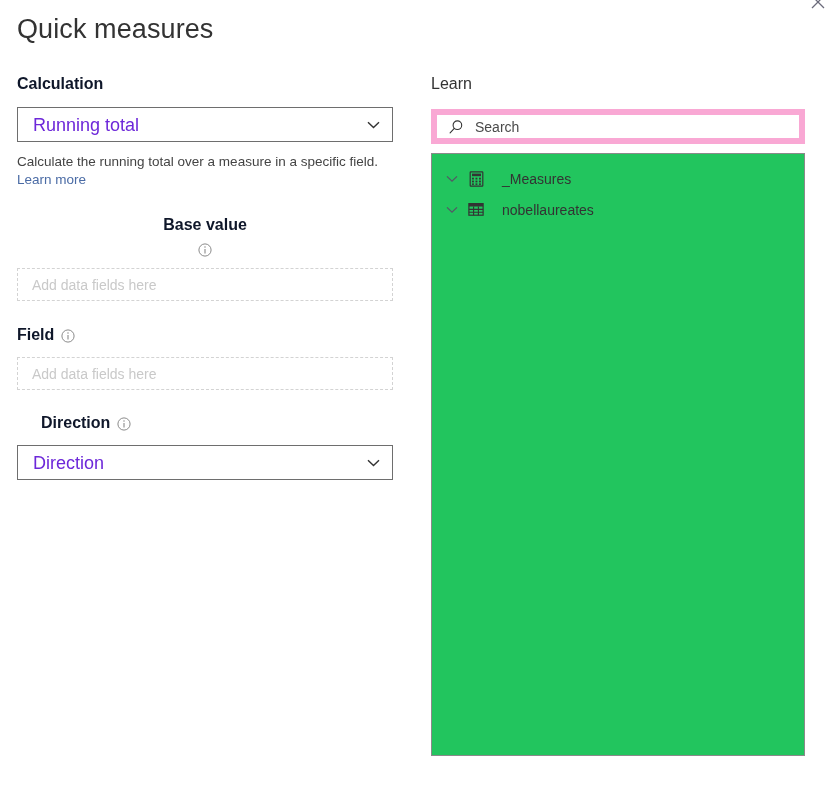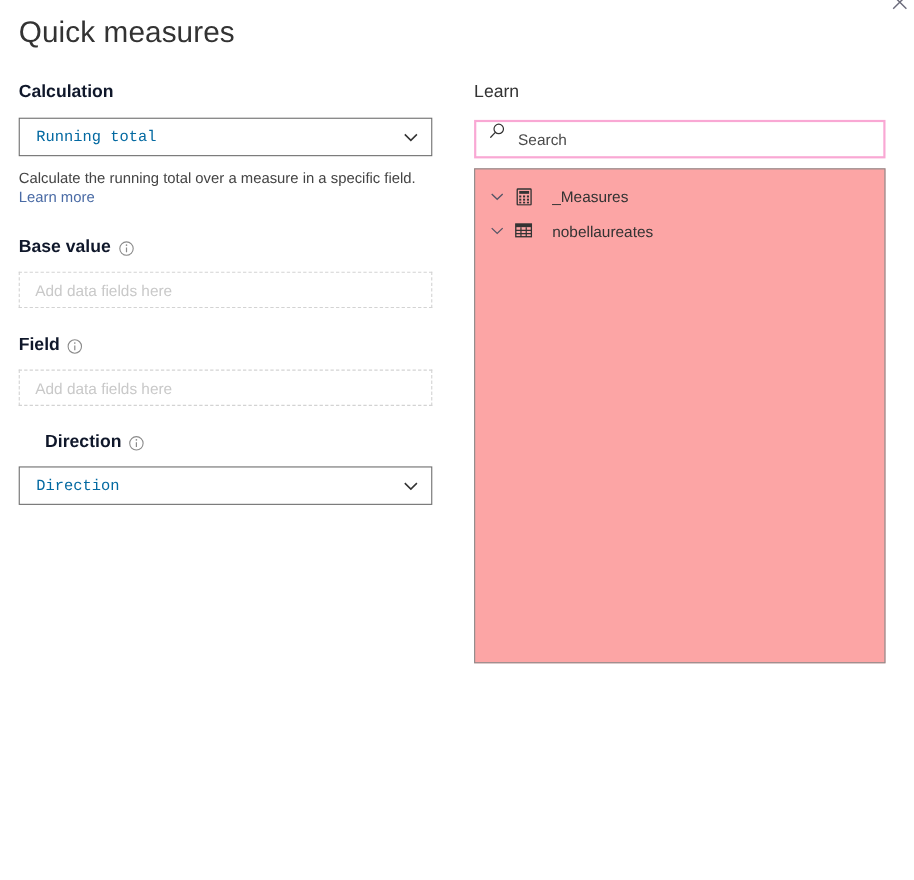--- a/index.html
+++ b/index.html
@@ -75,25 +75,24 @@
     position: relative;
     height: 35px;
     border: 1px solid #6e6e6e;
     background: #ffffff;
     box-sizing: border-box;
     display: flex;
     align-items: center;
     cursor: pointer;
   }
   .select-value {
-    font-size: 14px;
-    color: #0369a1;
+    font-size: 18px;
+    color: #6d28d9;
     padding-left: 15px;
     line-height: 1;
-    font-family: Liberation Mono, monospace;
   }
   .select-chevron {
     position: absolute;
     right: 12px;
     top: 50%;
     transform: translateY(-50%);
     display: flex;
   }
 
   .dropzone {
@@ -120,21 +119,21 @@
   }
   .help-link {
     color: #4a6ba5;
     text-decoration: none;
     cursor: pointer;
   }
 
   
   .gap-calc-box  { margin-top: 13px; }
   .gap-help      { margin-top: 11px; }
-  .gap-label-2   { margin-top: 26px; }
+  .gap-label-2   { margin-top: 26px; flex-direction: column; }
   .gap-zone      { margin-top: 12px; }
   .gap-label-3   { margin-top: 24px; }
   .gap-label-4   { margin-top: 23px; margin-left: 24px; }
   .gap-dir-box   { margin-top: 12px; }
 
   
   .right-col {
     position: absolute;
     left: 431px;
     top: 74px;
@@ -145,24 +144,24 @@
     font-size: 16px;
     font-weight: 400;
     color: #333333;
     line-height: 20px;
     margin: 0;
   }
 
   .search-box {
     margin-top: 15px;
     height: 35px;
-    border: 2px solid #f9a8d4;
+    border: 6px solid #f9a8d4;
     box-sizing: border-box;
     display: flex;
-    align-items: flex-start;
+    align-items: center;
     background: #ffffff;
   }
   .search-icon-wrap {
     width: 38px;
     display: flex;
     align-items: center;
     justify-content: center;
     flex: 0 0 auto;
   }
   .search-input {
@@ -176,24 +175,24 @@
     padding: 0;
     height: 100%;
   }
   .search-input::placeholder {
     color: #4a4a4a;
     opacity: 1;
   }
 
   .fields-list {
     margin-top: 9px;
-    height: 450px;
+    height: 603px;
     border: 1px solid #8a8a8a;
     box-sizing: border-box;
-    background: #fca5a5;
+    background: #22c55e;
     padding-top: 9px;
     overflow: hidden;
   }
 
   .tree-item {
     display: flex;
     align-items: center;
     height: 31px;
     padding-left: 9px;
     cursor: pointer;

